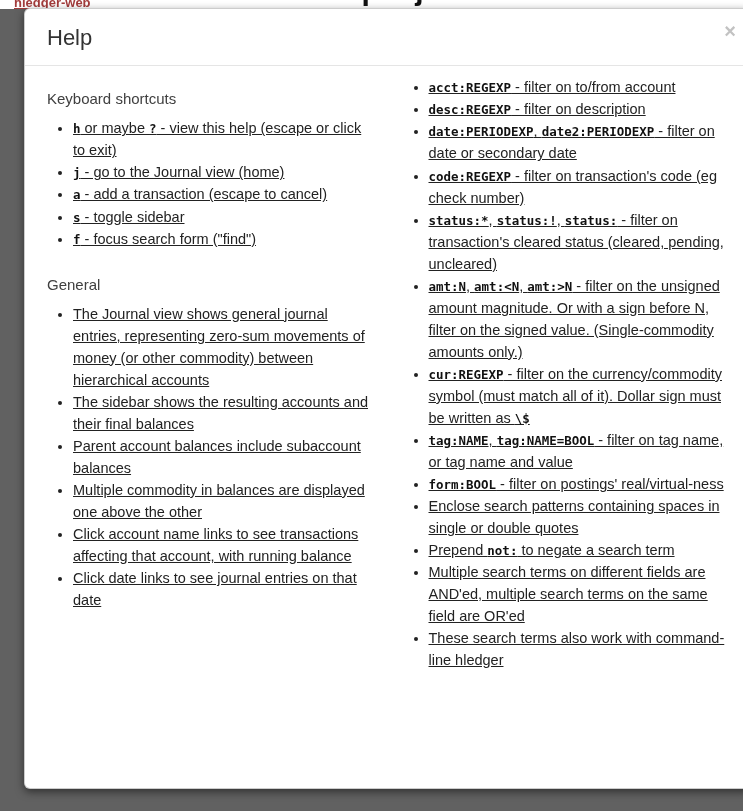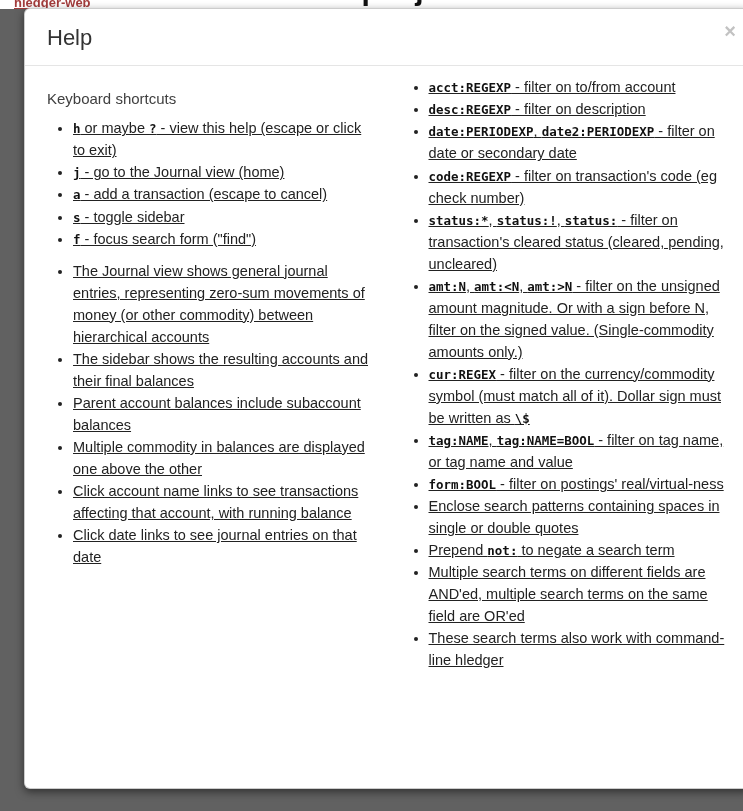--- a/index.html
+++ b/index.html
@@ -64,38 +64,39 @@
   <div class="modal-body">
     <div class="help-col">
         <h3 class="section-heading">Keyboard shortcuts</h3>
         <ul class="help-list">
           <li><code>h</code> or maybe <code>?</code> - view this help (escape or click to exit)</li>
           <li><code>j</code> - go to the Journal view (home)</li>
           <li><code>a</code> - add a transaction (escape to cancel)</li>
           <li><code>s</code> - toggle sidebar</li>
           <li><code>f</code> - focus search form ("find")</li>
         </ul>
+        <h3 class="section-heading">General</h3>
         <ul class="help-list">
           <li>The Journal view shows general journal entries, representing zero-sum movements of money (or other commodity) between hierarchical accounts</li>
           <li>The sidebar shows the resulting accounts and their final balances</li>
           <li>Parent account balances include subaccount balances</li>
           <li>Multiple commodity in balances are displayed one above the other</li>
           <li>Click account name links to see transactions affecting that account, with running balance</li>
           <li>Click date links to see journal entries on that date</li>
         </ul>
       </div>
     <div class="help-col">
         <ul class="help-list">
           <li><code>acct:REGEXP</code> - filter on to/from account</li>
           <li><code>desc:REGEXP</code> - filter on description</li>
           <li><code>date:PERIODEXP</code>, <code>date2:PERIODEXP</code> - filter on date or secondary date</li>
           <li><code>code:REGEXP</code> - filter on transaction's code (eg check number)</li>
           <li><code>status:*</code>, <code>status:!</code>, <code>status:</code> - filter on transaction's cleared status (cleared, pending, uncleared)</li>
           <li><code>amt:N</code>, <code>amt:&lt;N</code>, <code>amt:&gt;N</code> - filter on the unsigned amount magnitude. Or with a sign before N, filter on the signed value. (Single-commodity amounts only.)</li>
-          <li><code>cur:REGEX</code> - filter on the currency/commodity symbol (must match all of it). Dollar sign must be written as <code>\$</code></li>
+          <li><code>cur:REGEXP</code> - filter on the currency/commodity symbol (must match all of it). Dollar sign must be written as <code>\$</code></li>
           <li><code>tag:NAME</code>, <code>tag:NAME=BOOL</code> - filter on tag name, or tag name and value</li>
           <li><code>form:BOOL</code> - filter on postings' real/virtual-ness</li>
           <li>Enclose search patterns containing spaces in single or double quotes</li>
           <li>Prepend <code>not:</code> to negate a search term</li>
           <li>Multiple search terms on different fields are AND'ed, multiple search terms on the same field are OR'ed</li>
           <li>These search terms also work with command-line hledger</li>
         </ul>
       </div>
   </div>
 </div>

